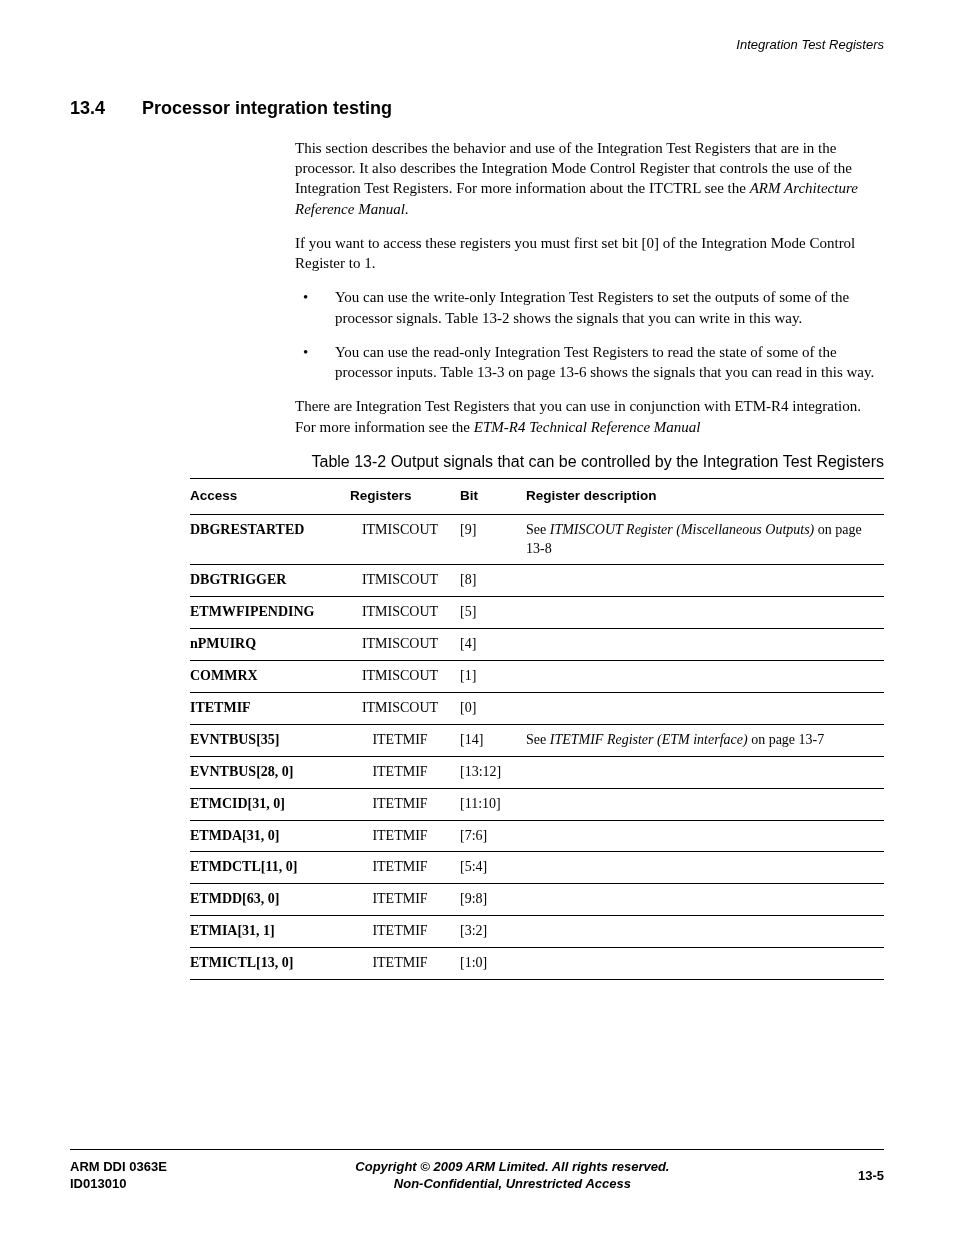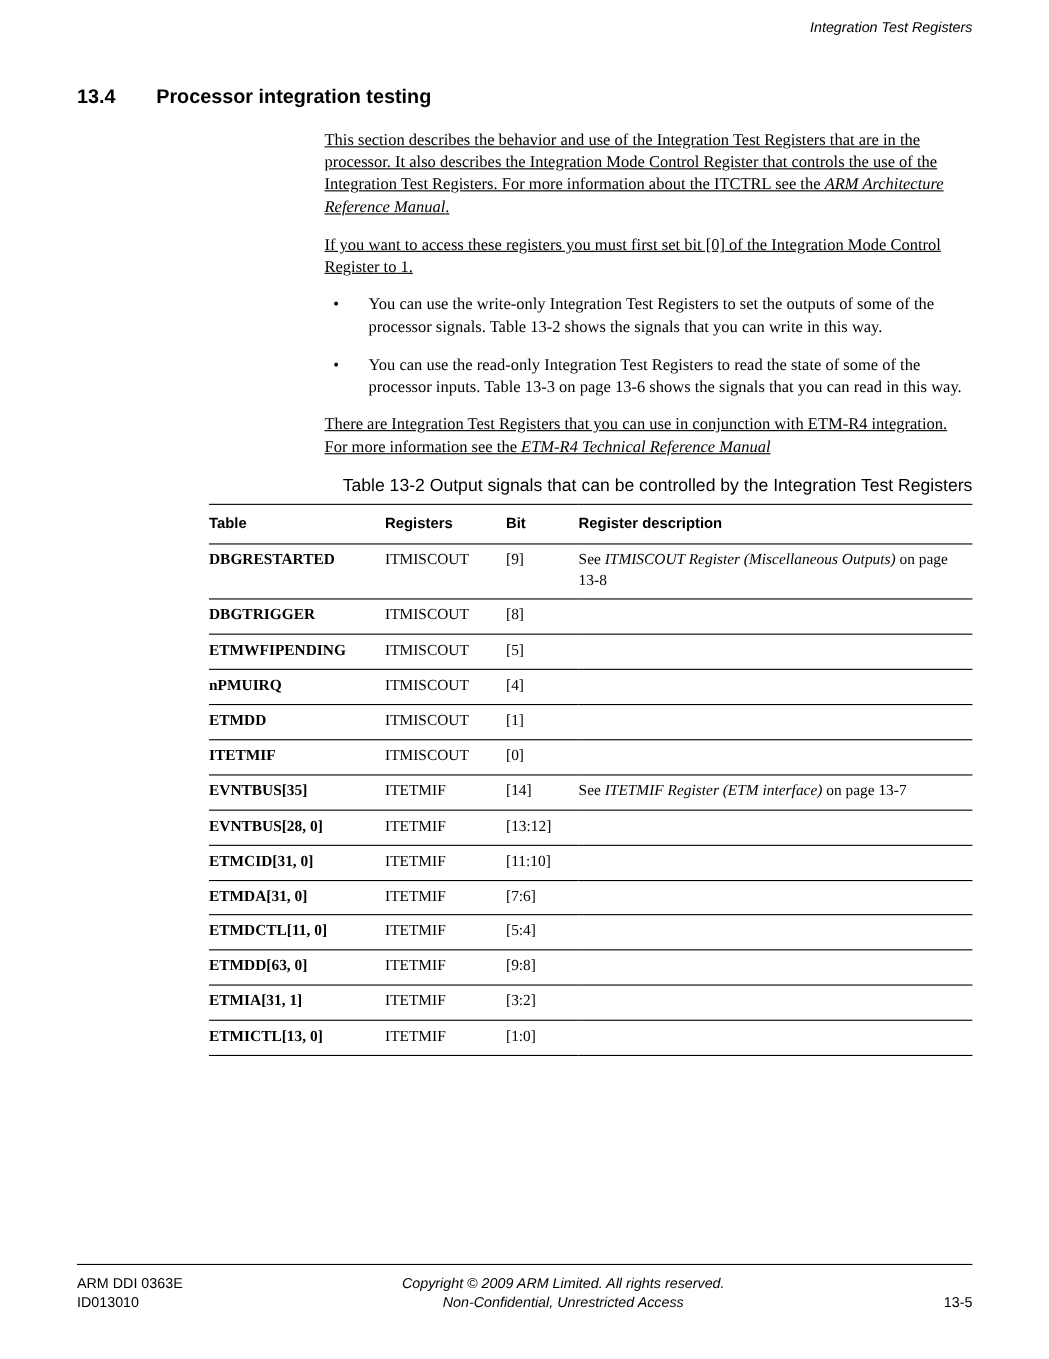--- a/index.html
+++ b/index.html
@@ -8,21 +8,21 @@
     background: #fff;
     font-family: "Times New Roman", Times, serif;
     color: #000;
     font-size: 15px;
     line-height: 1.35;
   }
   .page {
     width: 954px;
     height: 1235px;
     box-sizing: border-box;
-    padding: 16px 70px 0 70px;
+    padding: 36px 70px 0 70px;
     position: relative;
   }
   .running-head {
     font-family: Arial, Helvetica, sans-serif;
     font-style: italic;
     font-size: 13px;
     text-align: right;
     margin-bottom: 42px;
   }
   .section-row {
@@ -42,21 +42,20 @@
     font-family: Arial, Helvetica, sans-serif;
     font-weight: bold;
     font-size: 18px;
   }
   .body-indent {
     margin-left: 225px;
   }
   .para {
     margin: 4px 0 14px 0;
     text-align: left;
-    text-decoration: underline;
   }
   .italic { font-style: italic; }
   ul.bullets {
     list-style: none;
     padding: 0;
     margin: 0 0 14px 0;
   }
   ul.bullets li {
     position: relative;
     padding-left: 40px;
@@ -97,34 +96,35 @@
     padding: 6px 10px 6px 0;
     vertical-align: top;
   }
   table.regtable tr.lastrow td {
     border-bottom: 1.5px solid #000;
   }
   table.regtable td.signal {
     font-weight: bold;
     width: 150px;
   }
-  table.regtable td.reg { width: 100px; }
+  table.regtable td.reg { width: 100px; text-align: center; }
   table.regtable td.bit  { width: 56px; }
   table.regtable td.desc { }
   .footer {
     position: absolute;
     left: 70px;
     right: 70px;
     bottom: 42px;
     border-top: 1px solid #000;
     padding-top: 8px;
     display: flex;
     justify-content: space-between;
-    align-items: flex-end;
+    align-items: center;
     font-size: 13px;
+    font-weight: bold;
   }
   .footer .left {
     font-family: Arial, Helvetica, sans-serif;
     text-align: left;
   }
   .footer .center {
     font-family: Arial, Helvetica, sans-serif;
     font-style: italic;
     text-align: center;
     flex: 1;
@@ -162,21 +162,21 @@
       <span>There are Integration Test Registers that you can use in conjunction with ETM-R4 integration. For more information see the </span><span class="italic">ETM-R4 Technical Reference Manual</span>
     </p>
   </div>
 
   <div class="table-wrap">
     <div class="table-caption">Table 13-2 Output signals that can be controlled by the Integration Test Registers</div>
 
     <table class="regtable">
       <thead>
         <tr>
-          <th>Table</th>
+          <th>Access</th>
           <th>Registers</th>
           <th>Bit</th>
           <th>Register description</th>
         </tr>
       </thead>
       <tbody id="table-body">
           <tr>
             <td class="signal">DBGRESTARTED</td>
             <td class="reg">ITMISCOUT</td>
             <td class="bit">[9]</td>
@@ -194,21 +194,21 @@
             <td class="bit">[5]</td>
             <td class="desc"></td>
           </tr>
           <tr>
             <td class="signal">nPMUIRQ</td>
             <td class="reg">ITMISCOUT</td>
             <td class="bit">[4]</td>
             <td class="desc"></td>
           </tr>
           <tr>
-            <td class="signal">ETMDD</td>
+            <td class="signal">COMMRX</td>
             <td class="reg">ITMISCOUT</td>
             <td class="bit">[1]</td>
             <td class="desc"></td>
           </tr>
           <tr>
             <td class="signal">ITETMIF</td>
             <td class="reg">ITMISCOUT</td>
             <td class="bit">[0]</td>
             <td class="desc"></td>
           </tr>

